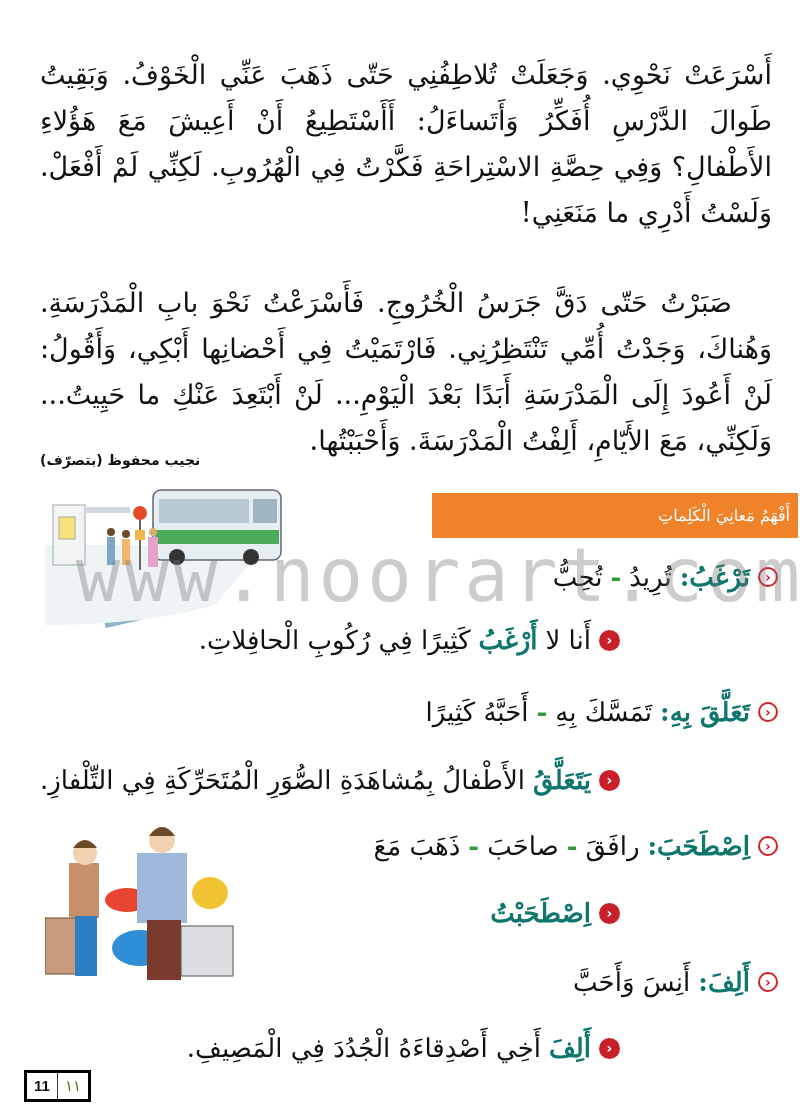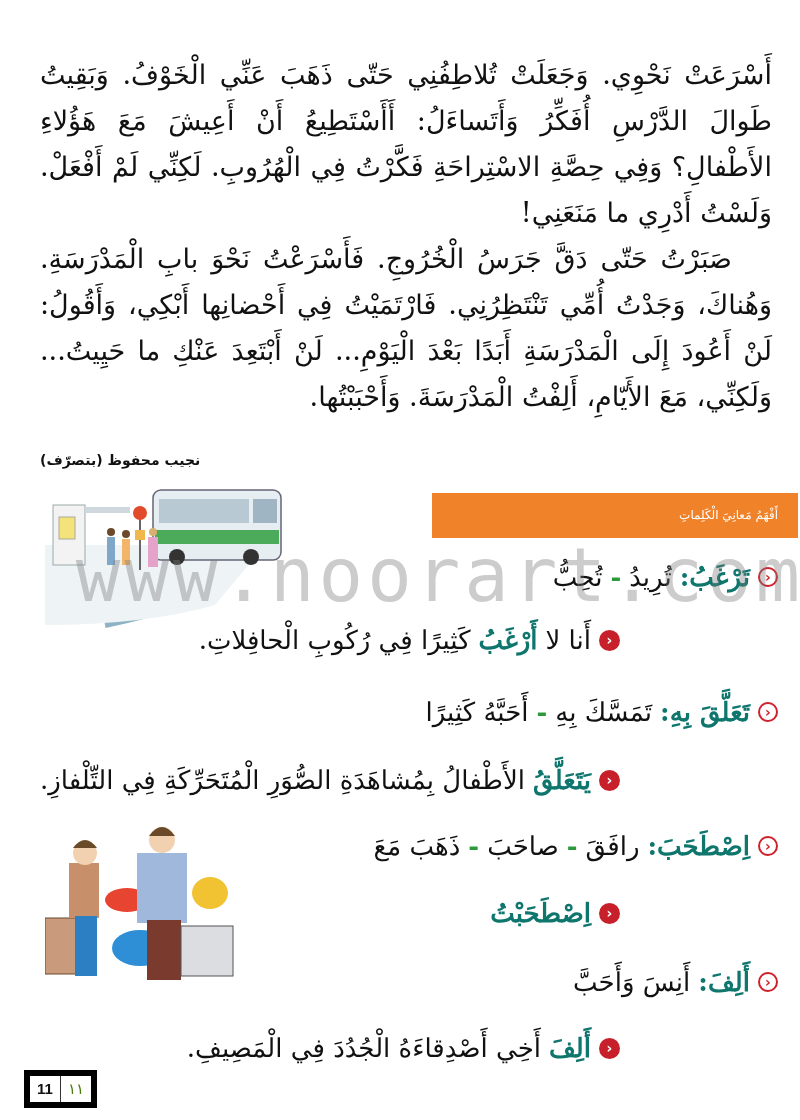--- a/index.html
+++ b/index.html
@@ -7,29 +7,29 @@
     width:800px; height:1120px; position:relative; overflow:hidden;
     background:#ffffff; color:#111;
     font-family:"DejaVu Serif", serif;
   }
   .rtl { direction:rtl; }
   .passage {
     position:absolute; left:40px; right:28px; top:52px;
     font-size:27px; line-height:46px; text-align:justify;
   }
   .passage p { margin:0; }
-  .passage .indent { text-indent:40px; }
+  .passage .indent { text-indent:40px;margin-top:44px; }
   .source {
     position:absolute; left:40px; top:452px; font-size:14px; font-weight:bold;
     font-family:"DejaVu Sans", sans-serif;
   }
   .header-bar {
     position:absolute; left:432px; top:493px; width:366px; height:45px;
-    background:#f0822a; color:#fff; font-size:12px; line-height:45px;
-    padding-right:20px; box-sizing:border-box; text-align:right;
+    background:#f0822a; color:#fff; font-size:16px; line-height:45px;
+    padding-right:8px; box-sizing:border-box; text-align:right;
   }
   .watermark {
     position:absolute; left:0; top:545px; width:800px; text-align:center;
     font-family:"DejaVu Sans Mono", monospace; font-size:74px; line-height:60px;
     color:rgba(120,120,120,0.38); letter-spacing:4px; pointer-events:none; z-index:5;padding-left:40px;
   }
   .line {
     position:absolute; right:22px; font-size:26px; line-height:40px;
     display:flex; align-items:center; gap:8px; white-space:nowrap;
   }
@@ -43,21 +43,21 @@
   }
   .filled-icon {
     width:21px; height:21px; background:#c8202a; border-radius:50%;
     display:inline-flex; align-items:center; justify-content:center;
     color:#fff; font-size:14px; line-height:1;
     font-family:"DejaVu Sans", sans-serif; font-weight:bold;
   }
   .illus { position:absolute; }
   .page-box {
     position:absolute; left:24px; top:1070px; display:flex;
-    border:6px solid #000000; height:26px;
+    border:3px solid #000000; height:26px;
   }
   .page-box span {
     width:30px; text-align:center; line-height:26px; font-size:15px;
     font-family:"Liberation Sans", sans-serif;
   }
   .page-box .latin { font-weight:bold; border-right:1px solid #333; }
   .page-box .arabic { color:#4d7c0f; }
 </style>
 </head>
 <body>

